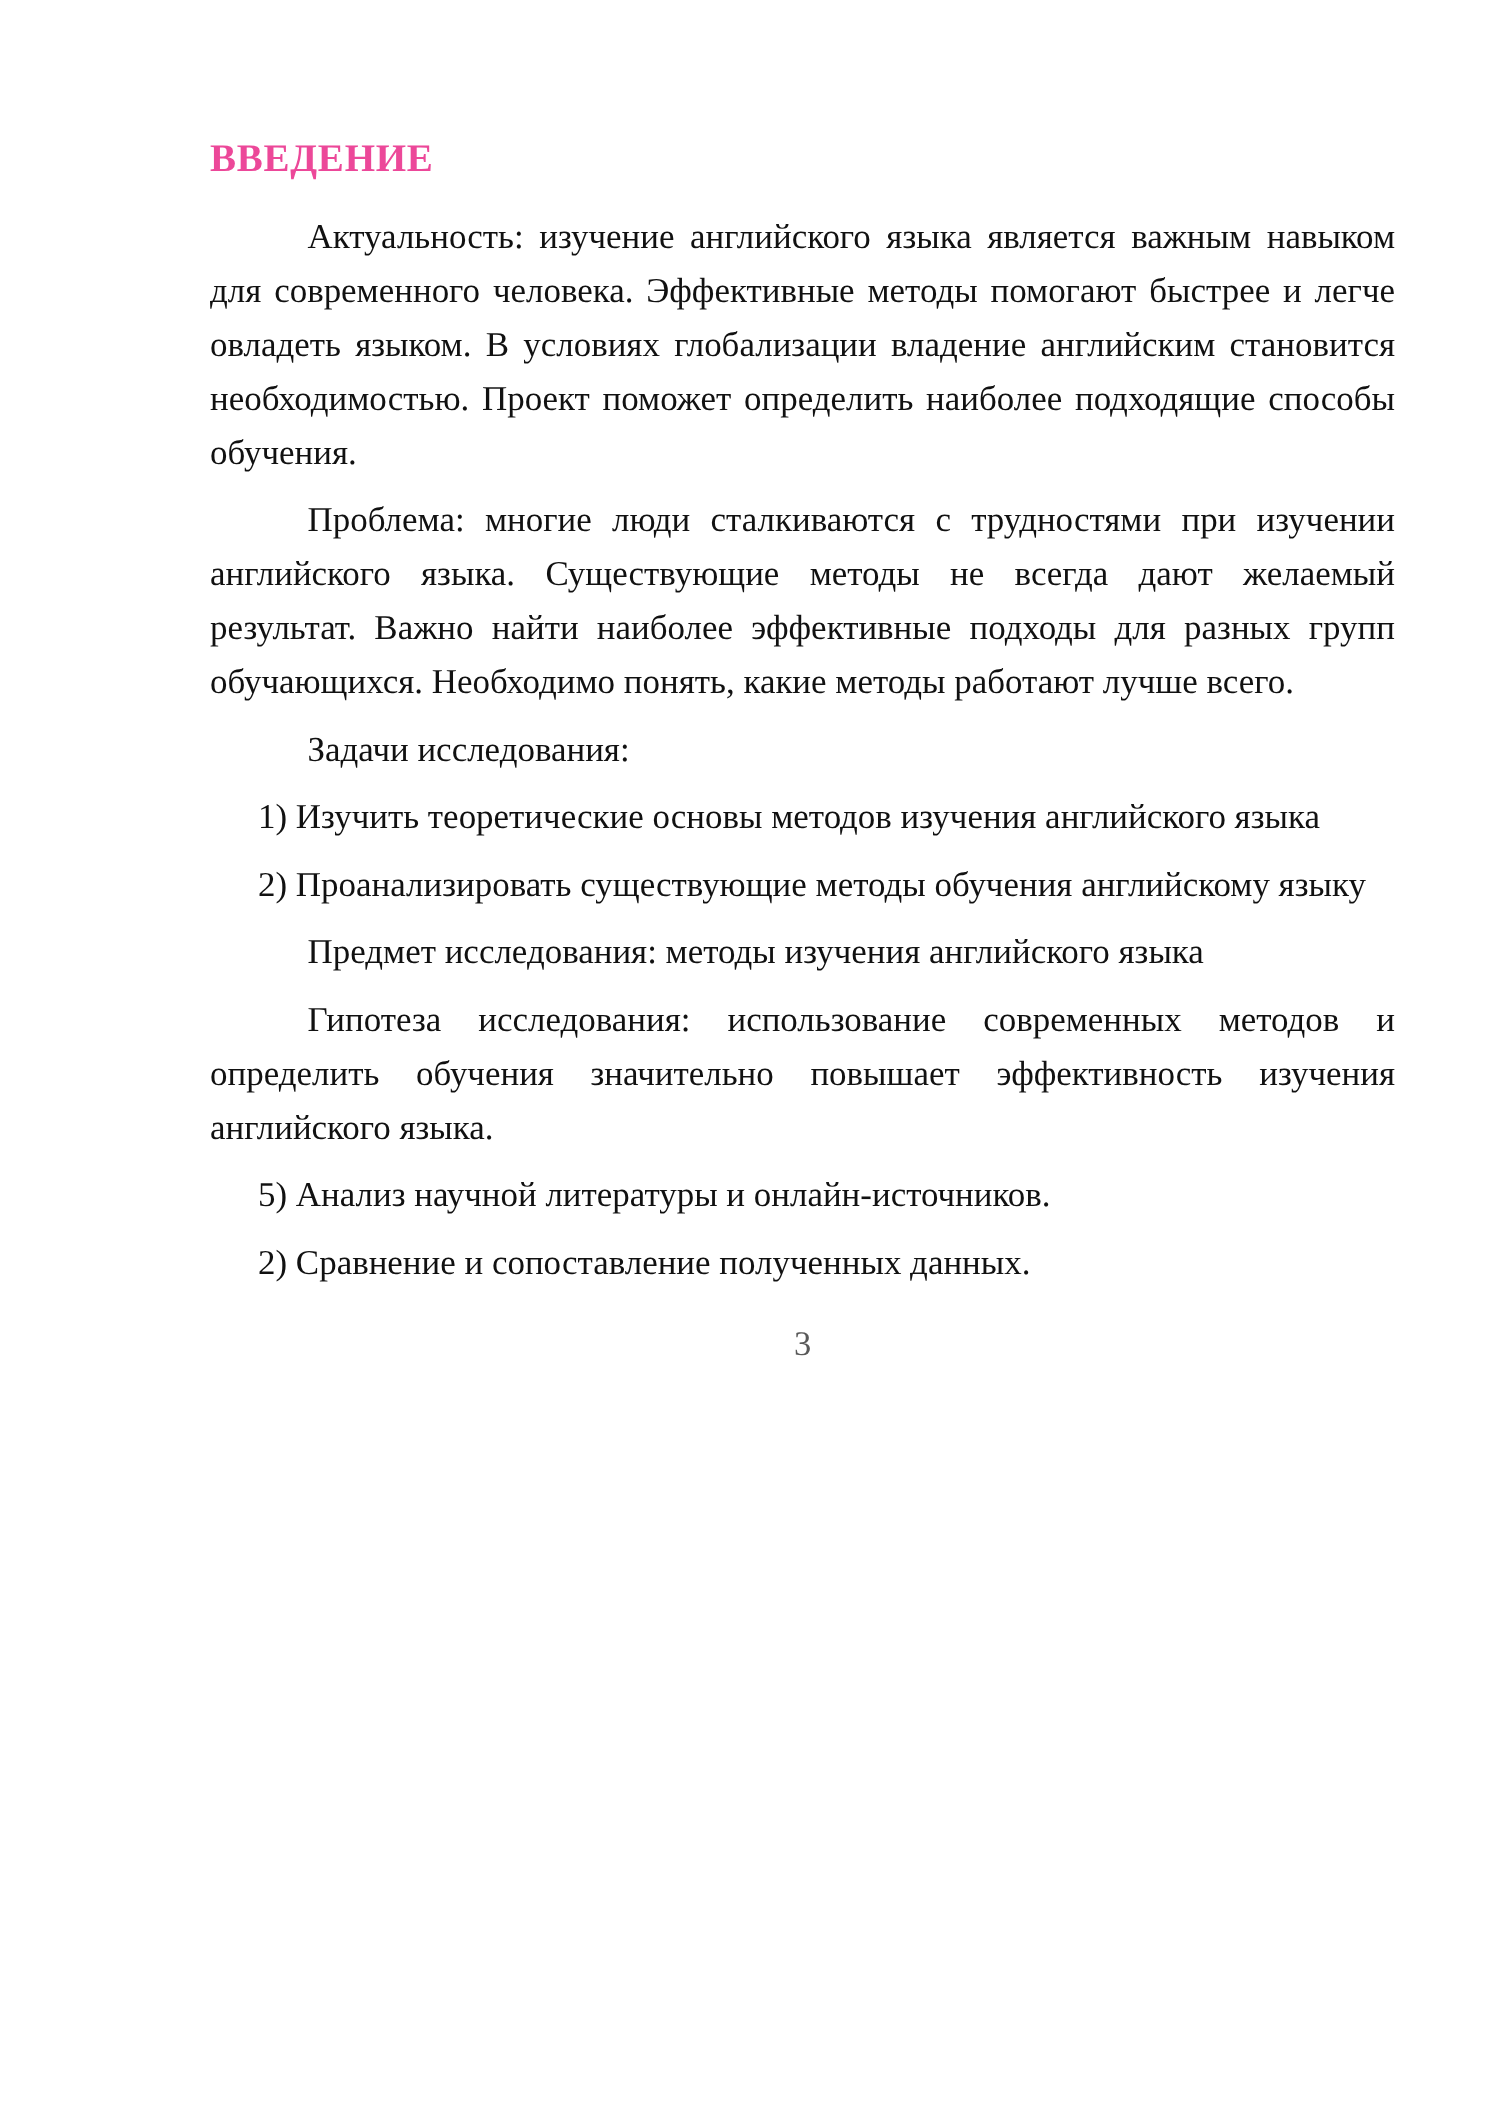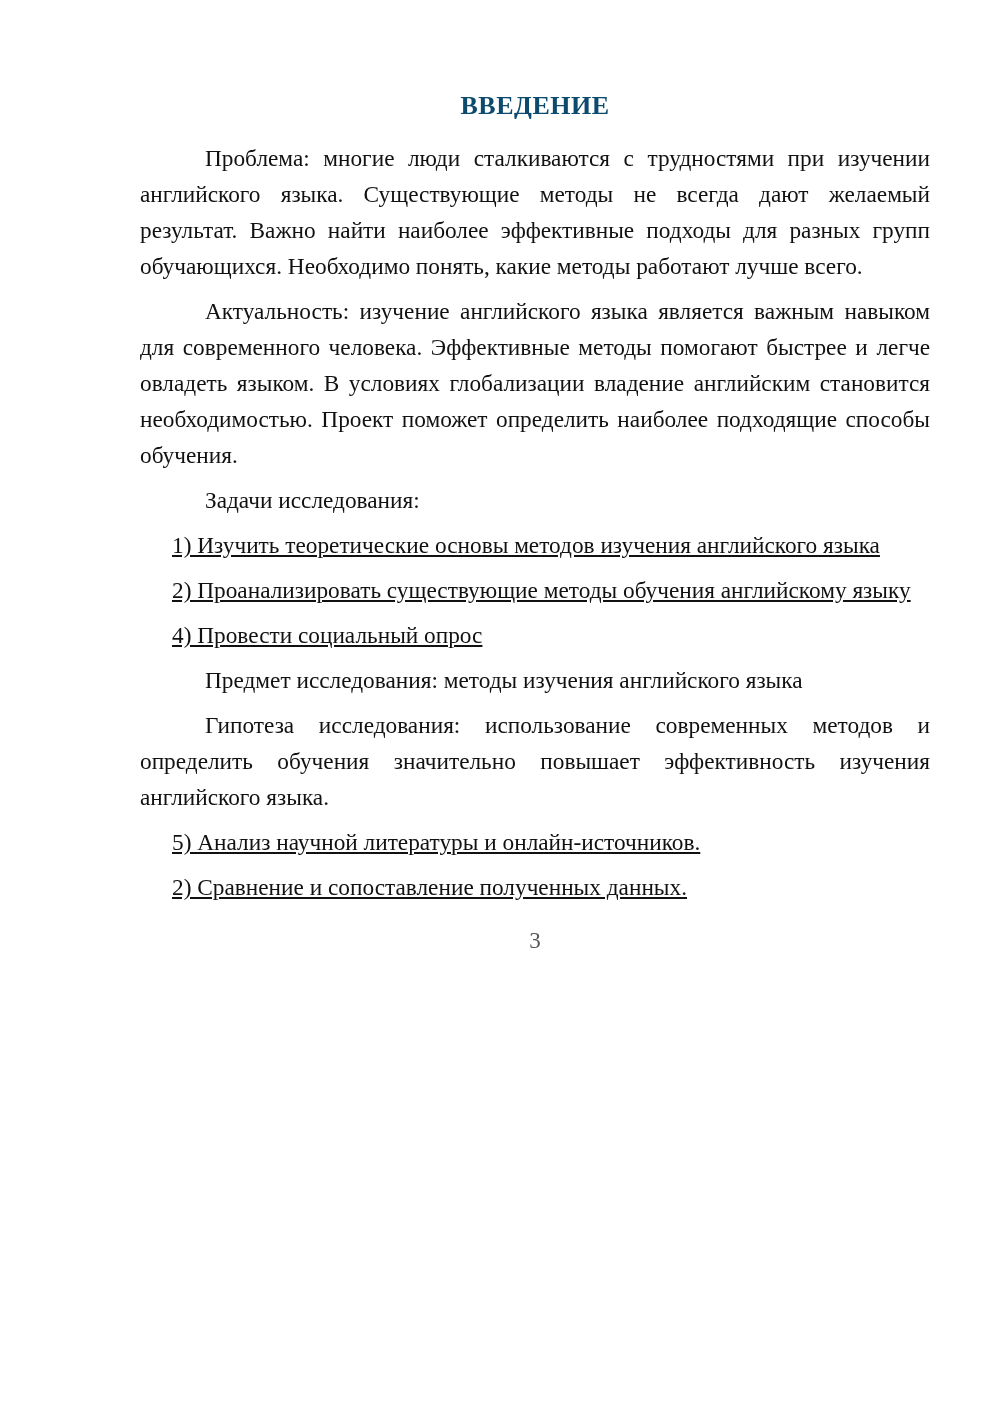--- a/index.html
+++ b/index.html
@@ -16,62 +16,60 @@
     padding: 88px 70px 0 140px;
     font-family: "Liberation Serif", "DejaVu Serif", serif;
     color: #111111;
     overflow: hidden;
   }
   .doc-title {
     margin: 0 0 16px 0;
     font-size: 26px;
     line-height: 36px;
     font-weight: bold;
-    text-align: center;
     letter-spacing: 0.5px;
-    color: #0c4a6e;
+    color: #ec4899;
   }
   .para, .item {
     margin: 0 0 9px 0;
     font-size: 23.3px;
     line-height: 36px;
     text-align: justify;
     hyphens: none;
     word-spacing: normal;
   }
   .para { text-indent: 65px; }
-  .item { text-indent: 32px; text-decoration: underline; }
+  .item { text-indent: 32px; }
   .page-footer {
     margin-top: 18px;
     font-size: 23px;
     line-height: 36px;
     text-align: center;
     color: #595959;
   }
 </style>
 </head>
 <body>
 
 <div class="page">
 
   <h1 class="doc-title">ВВЕДЕНИЕ</h1>
 
+  <p class="para">Актуальность: изучение английского языка является важным навыком для современного человека. Эффективные методы помогают быстрее и легче овладеть языком. В условиях глобализации владение английским становится необходимостью. Проект поможет определить наиболее подходящие способы обучения.</p>
+
   <p class="para">Проблема: многие люди сталкиваются с трудностями при изучении английского языка. Существующие методы не всегда дают желаемый результат. Важно найти наиболее эффективные подходы для разных групп обучающихся. Необходимо понять, какие методы работают лучше всего.</p>
-
-  <p class="para">Актуальность: изучение английского языка является важным навыком для современного человека. Эффективные методы помогают быстрее и легче овладеть языком. В условиях глобализации владение английским становится необходимостью. Проект поможет определить наиболее подходящие способы обучения.</p>
 
 
   <p class="para">Задачи исследования:</p>
 
   <p class="item">1) Изучить теоретические основы методов изучения английского языка</p>
 
   <p class="item">2) Проанализировать существующие методы обучения английскому языку</p>
 
 
-  <p class="item">4) Провести социальный опрос</p>
 
 
 
   <p class="para">Предмет исследования: методы изучения английского языка</p>
 
   <p class="para">Гипотеза исследования: использование современных методов и определить обучения значительно повышает эффективность изучения английского языка.</p>
 
 
   <p class="item">5) Анализ научной литературы и онлайн-источников.</p>
 

